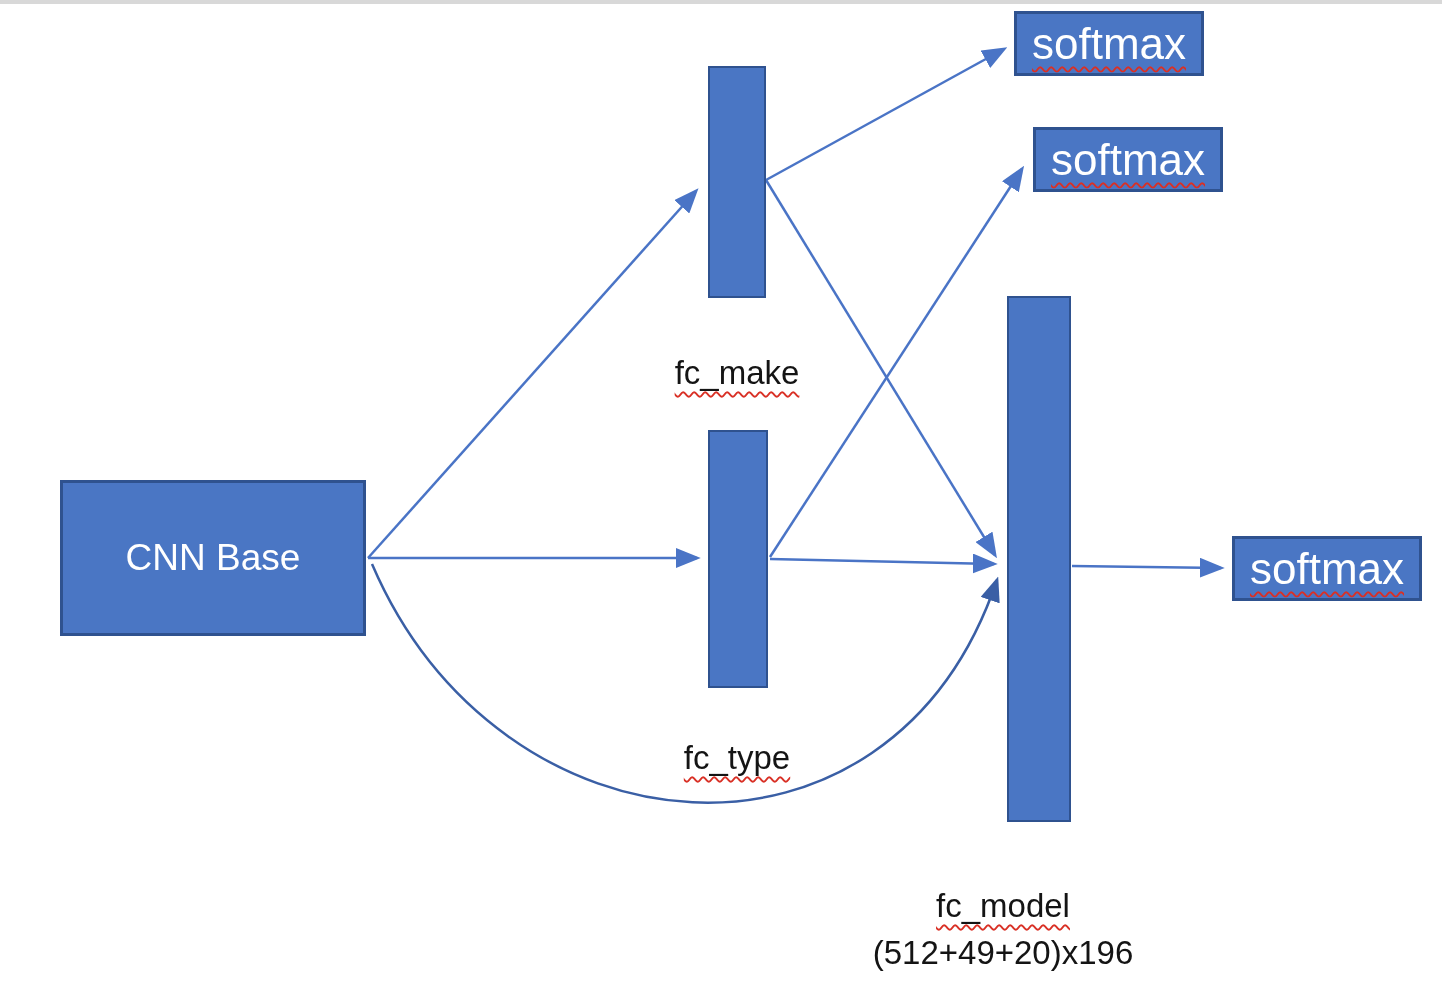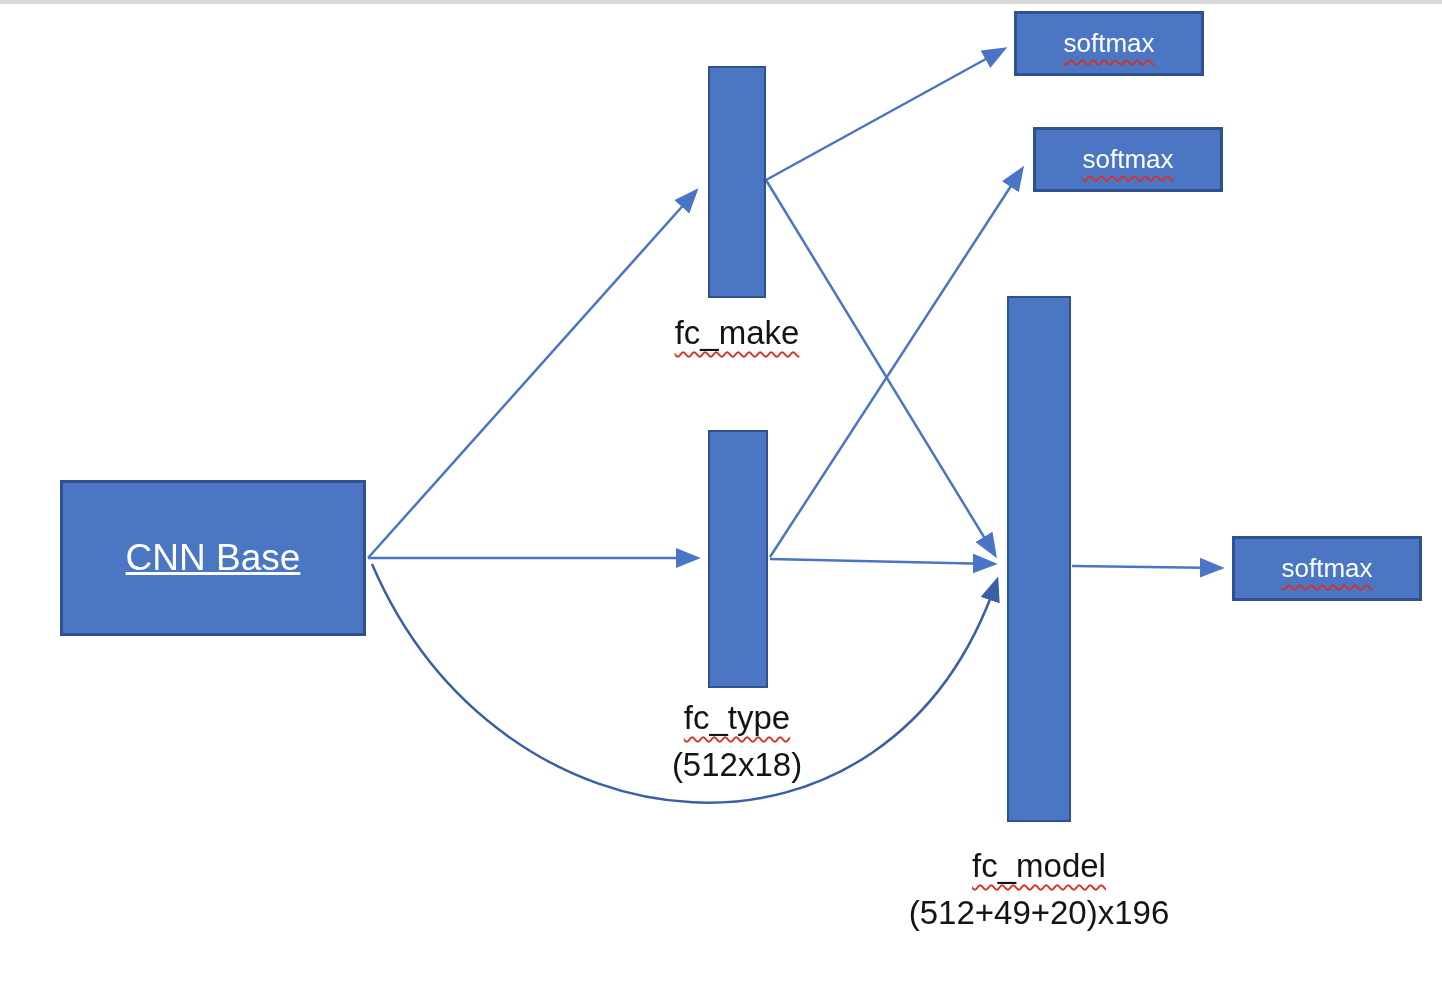--- a/index.html
+++ b/index.html
@@ -33,47 +33,48 @@
     border:3px solid var(--node-border);
   }
   .bar{
     position:absolute;
     background:var(--node-fill);
     border:2.5px solid var(--node-border);
   }
   .cnn{
     left:60px;top:480px;width:306px;height:156px;
     display:flex;align-items:center;justify-content:center;
-    color:#ffffff;font-size:37px;line-height:1.28;text-align:center;text-decoration:underline;
+    color:#ffffff;font-size:37px;line-height:1.28;text-align:center;
   }
   .bar.fc-make{left:708px;top:66px;width:58px;height:232px;}
   .bar.fc-type{left:708px;top:430px;width:60px;height:258px;}
   .bar.fc-model{left:1007px;top:296px;width:64px;height:526px;}
 
   .softmax{
     position:absolute;
     background:var(--node-fill);
     border:3px solid var(--node-border);
     display:flex;align-items:center;justify-content:center;
-    color:#ffffff;font-size:26px;
+    color:#ffffff;font-size:44px;
   }
   .softmax.sm-make{left:1014px;top:11px;width:190px;height:65px;}
   .softmax.sm-type{left:1033px;top:127px;width:190px;height:65px;}
   .softmax.sm-model{left:1232px;top:536px;width:190px;height:65px;}
 
   .node-label{
     position:absolute;
     color:var(--text);
     font-size:33px;line-height:1.3;
     text-align:center;
+    margin-top:40px;
   }
   .node-label .dims{margin-top:4px;}
   .lbl-make{left:607px;top:312px;width:260px;}
   .lbl-type{left:607px;top:697px;width:260px;}
-  .lbl-model{left:889px;top:845px;width:300px;}
+  .lbl-model{left:853px;top:845px;width:300px;}
 
   .misspell{
     text-decoration-line:underline;
     text-decoration-style:wavy;
     text-decoration-color:var(--squiggle);
     text-decoration-thickness:2px;
     text-underline-offset:7px;
   }
 </style>
 </head>
@@ -113,21 +114,20 @@
   <div class="bar fc-make"></div>
   <div class="bar fc-type"></div>
   <div class="bar fc-model"></div>
 
   <div class="node-label lbl-make">
     <div class="misspell">fc_make</div>
   </div>
 
   <div class="node-label lbl-type">
     <div class="misspell">fc_type</div>
-    <div class="dims">(512x18)</div>
   </div>
 
   <div class="node-label lbl-model">
     <div class="misspell">fc_model</div>
     <div class="dims">(512+49+20)x196</div>
   </div>
 
   <div class="softmax sm-make">
     <span class="misspell">softmax</span>
   </div>

